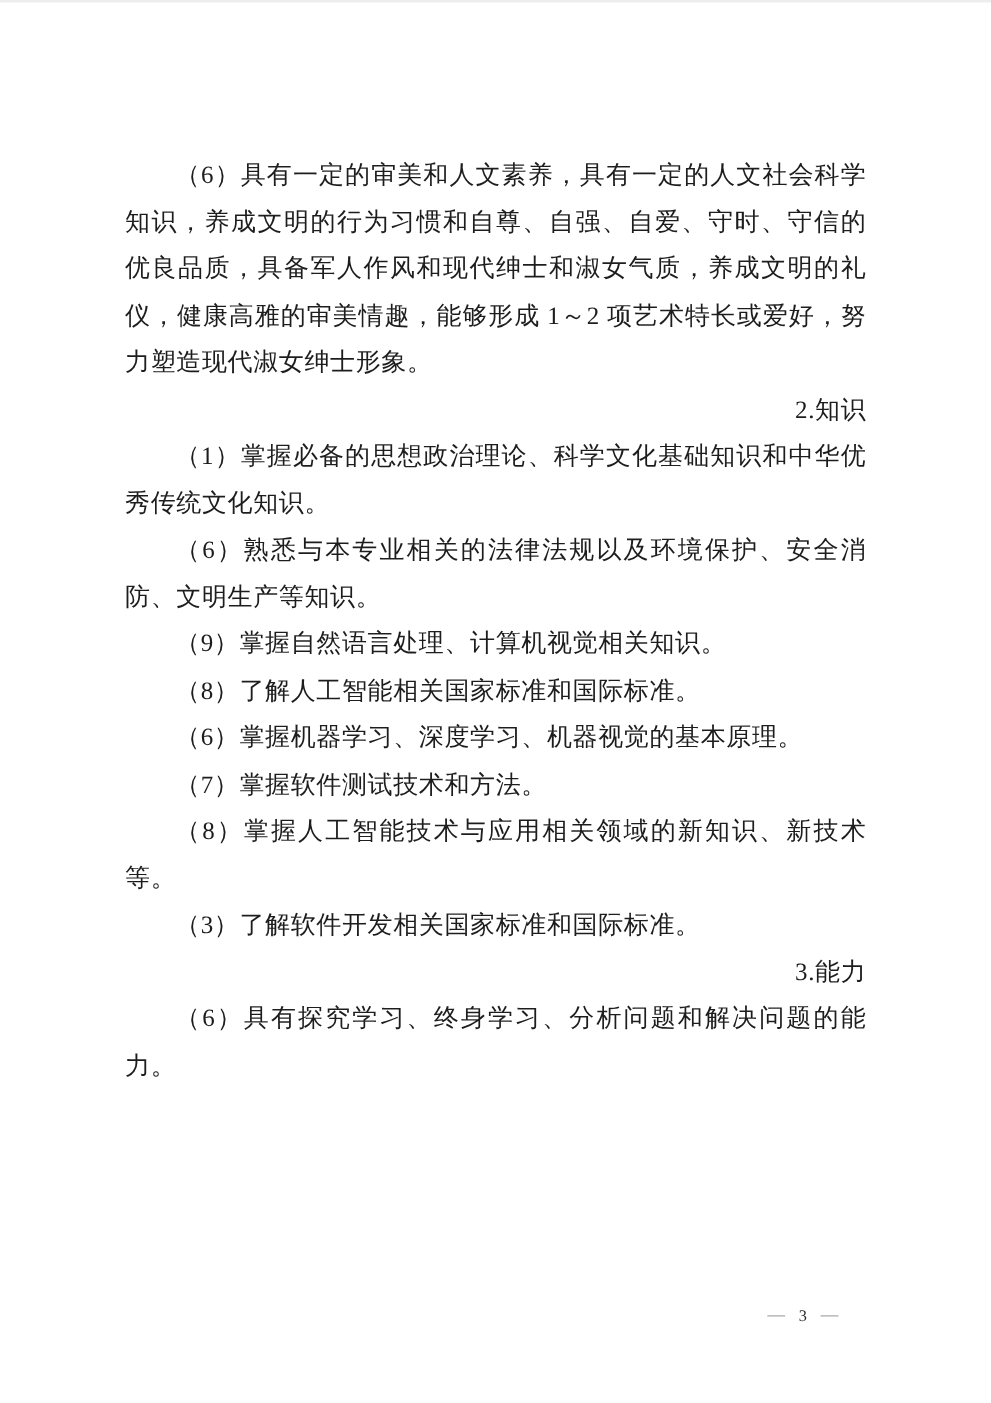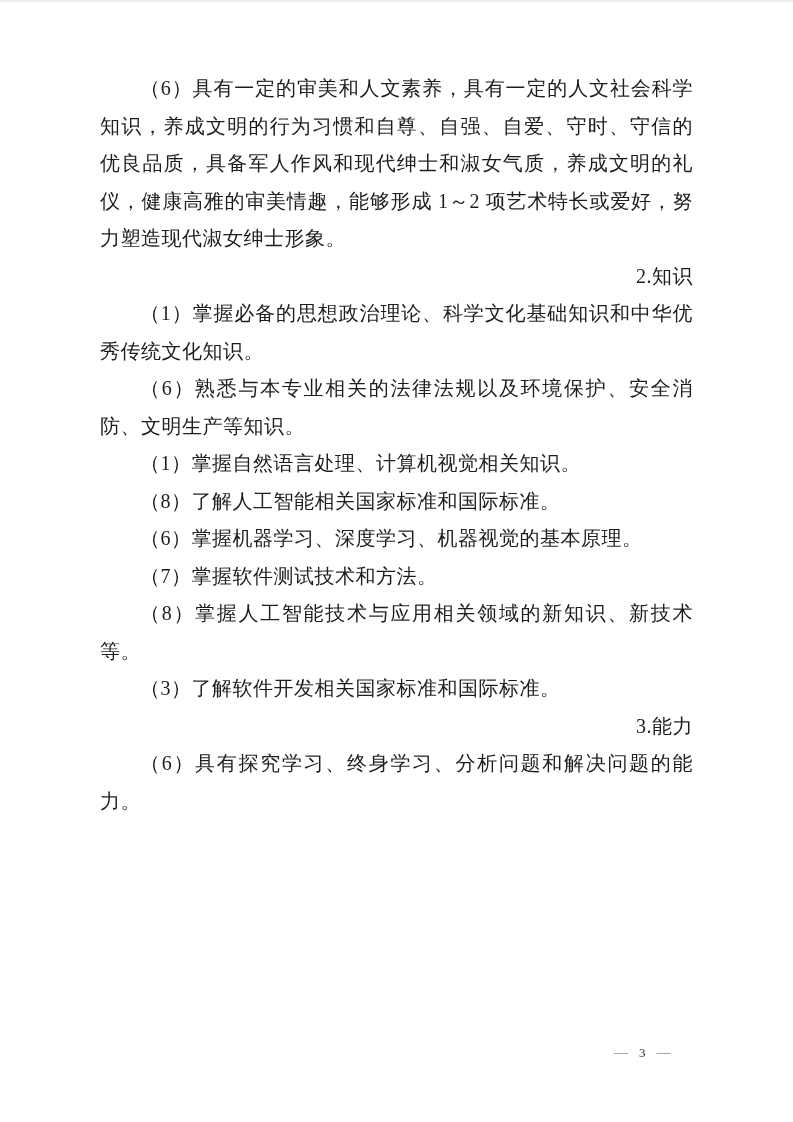--- a/index.html
+++ b/index.html
@@ -8,21 +8,21 @@
     height: 1122px;
     background: #ffffff;
     position: relative;
     overflow: hidden;
     box-sizing: border-box;
     border-top: 2px solid #ededed;
     font-family: "Liberation Serif", serif;
     color: #1d1d1d;
   }
   .page-content {
-    padding: 68px 100px 0 100px;
+    padding: 120px 100px 0 100px;
   }
   .para {
     margin: 0;
     font-size: 20px;
     line-height: 37.5px;
     text-indent: 2em;
     text-align: justify;
     letter-spacing: 0.5px;
     word-break: break-word;
   }
@@ -57,21 +57,21 @@
 
     <p class="para item">（6）具有一定的审美和人文素养，具有一定的人文社会科学知识，养成文明的行为习惯和自尊、自强、自爱、守时、守信的优良品质，具备军人作风和现代绅士和淑女气质，养成文明的礼仪，健康高雅的审美情趣，能够形成 1～2 项艺术特长或爱好，努力塑造现代淑女绅士形象。</p>
 
     <p class="para heading">2.知识</p>
 
     <p class="para item">（1）掌握必备的思想政治理论、科学文化基础知识和中华优秀传统文化知识。</p>
 
     <p class="para item">（6）熟悉与本专业相关的法律法规以及环境保护、安全消防、文明生产等知识。</p>
 
 
-    <p class="para item">（1）掌握自然语言处理、计算机视觉相关知识。</p>
+    <p class="para item">（9）掌握自然语言处理、计算机视觉相关知识。</p>
 
     <p class="para item">（8）了解人工智能相关国家标准和国际标准。</p>
 
     <p class="para item">（6）掌握机器学习、深度学习、机器视觉的基本原理。</p>
 
     <p class="para item">（7）掌握软件测试技术和方法。</p>
 
     <p class="para item">（8）掌握人工智能技术与应用相关领域的新知识、新技术等。</p>
 
     <p class="para item">（3）了解软件开发相关国家标准和国际标准。</p>

